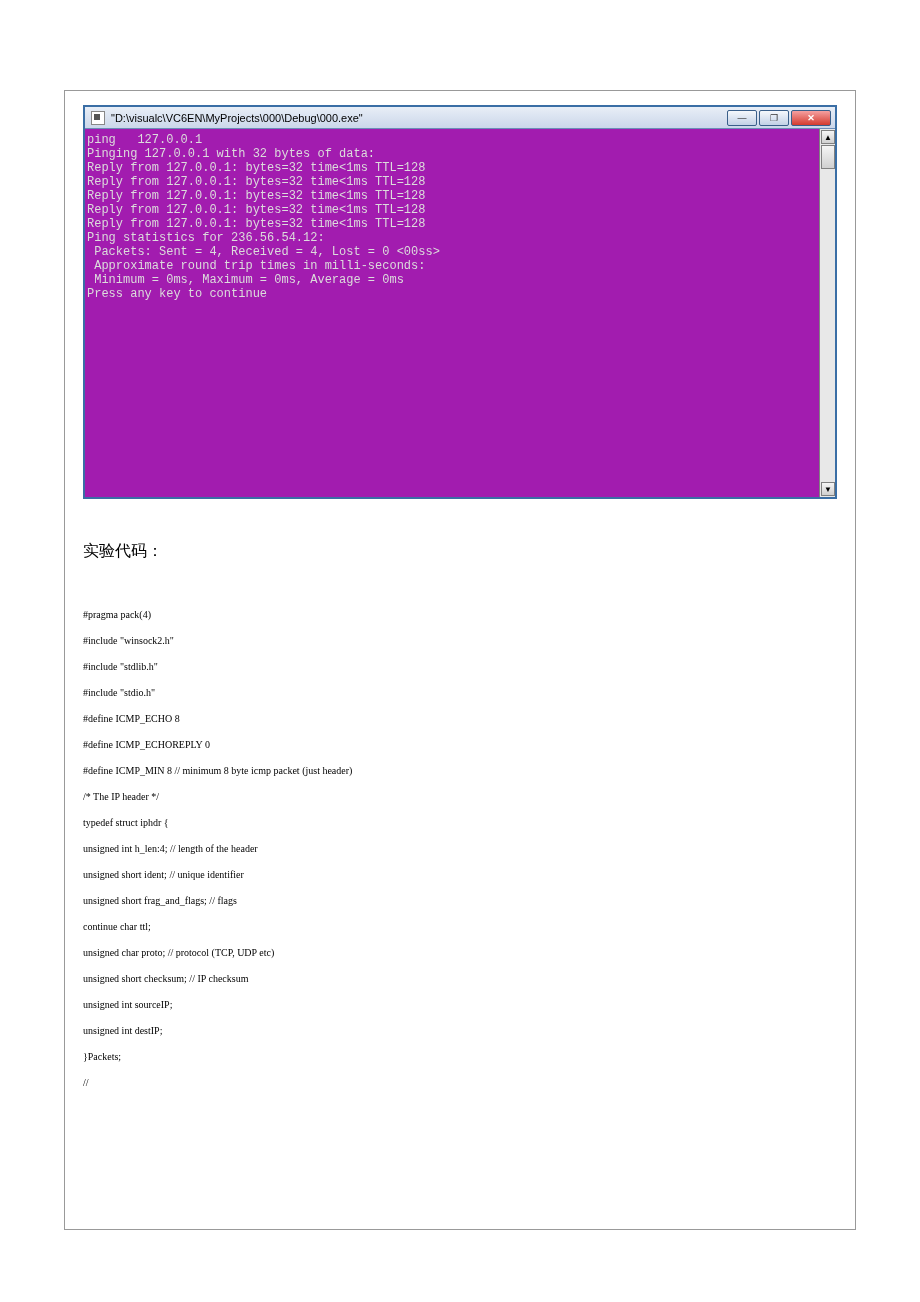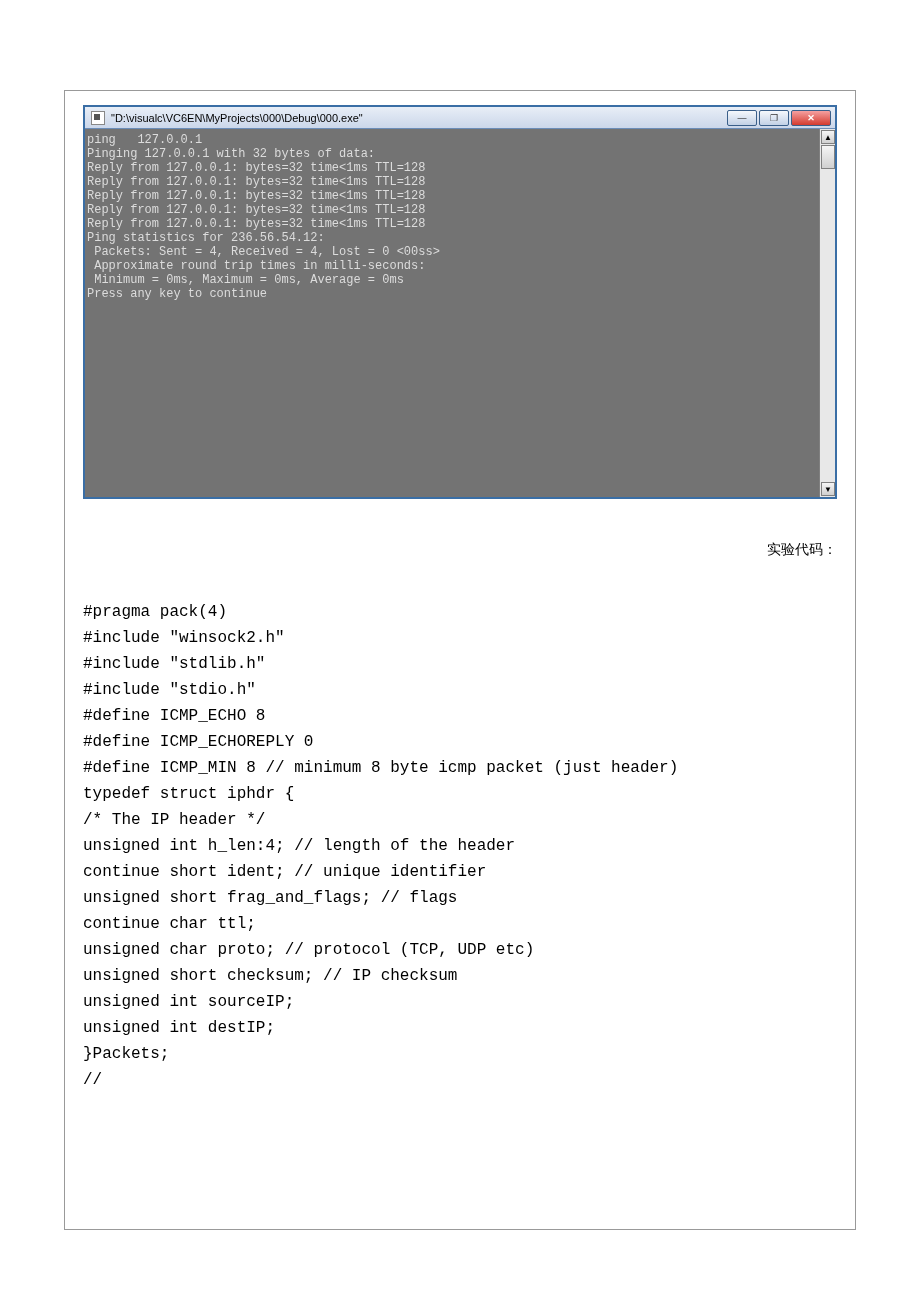--- a/index.html
+++ b/index.html
@@ -68,21 +68,21 @@
       color: #333;
     }
     .title-btn.close-btn {
       background: linear-gradient(#f5a0a0, #d43b2f);
       color: #fff;
       font-weight: bold;
       width: 40px;
     }
     .console-body {
       display: flex;
-      background: #737373;
+      background: #a21caf;
     }
     .console-text {
       flex: 1;
       padding: 4px 2px;
       color: #dcdcdc;
       font-family: "Courier New", monospace;
       font-size: 12px;
       line-height: 14px;
       white-space: pre;
       min-height: 368px;
@@ -106,28 +106,27 @@
       align-items: center;
       justify-content: center;
     }
     .scroll-track-top {
       flex-shrink: 0;
     }
     .scroll-thumb { height: 24px; }
     .scroll-track-mid { flex: 1; }
     .section-heading {
       margin: 42px 18px 0 18px;
-      font-size: 14px;
+      font-size: 16px;
       font-family: SimSun, sans-serif;
-      text-align: right;
     }
     .code-block {
       margin: 40px 18px 0 18px;
-      font-size: 16px;
-      font-family: Liberation Mono, monospace;
+      font-size: 10px;
+      font-family: Liberation Serif, serif;
       line-height: 26px;
     }
   </style>
 </head>
 <body>
 
 <div class="page-box">
 
   <div class="console-window">
     <div class="title-bar">
@@ -168,24 +167,24 @@
   <div class="section-heading">实验代码：</div>
 
   <div class="code-block">
       <div>#pragma pack(4)</div>
       <div>#include   "winsock2.h"</div>
       <div>#include   "stdlib.h"</div>
       <div>#include   "stdio.h"</div>
       <div>#define ICMP_ECHO 8</div>
       <div>#define ICMP_ECHOREPLY 0</div>
       <div>#define ICMP_MIN 8 // minimum 8 byte icmp packet (just header)</div>
+      <div>/* The IP header */</div>
       <div>typedef struct iphdr {</div>
-      <div>/* The IP header */</div>
       <div>unsigned int h_len:4; // length of the header</div>
-      <div>continue short ident; // unique identifier</div>
+      <div>unsigned short ident; // unique identifier</div>
       <div>unsigned short frag_and_flags; // flags</div>
       <div>continue char ttl;</div>
       <div>unsigned char proto; // protocol (TCP, UDP etc)</div>
       <div>unsigned short checksum; // IP checksum</div>
       <div>unsigned int sourceIP;</div>
       <div>unsigned int destIP;</div>
       <div>}Packets;</div>
       <div>//</div>
     </div>
 

